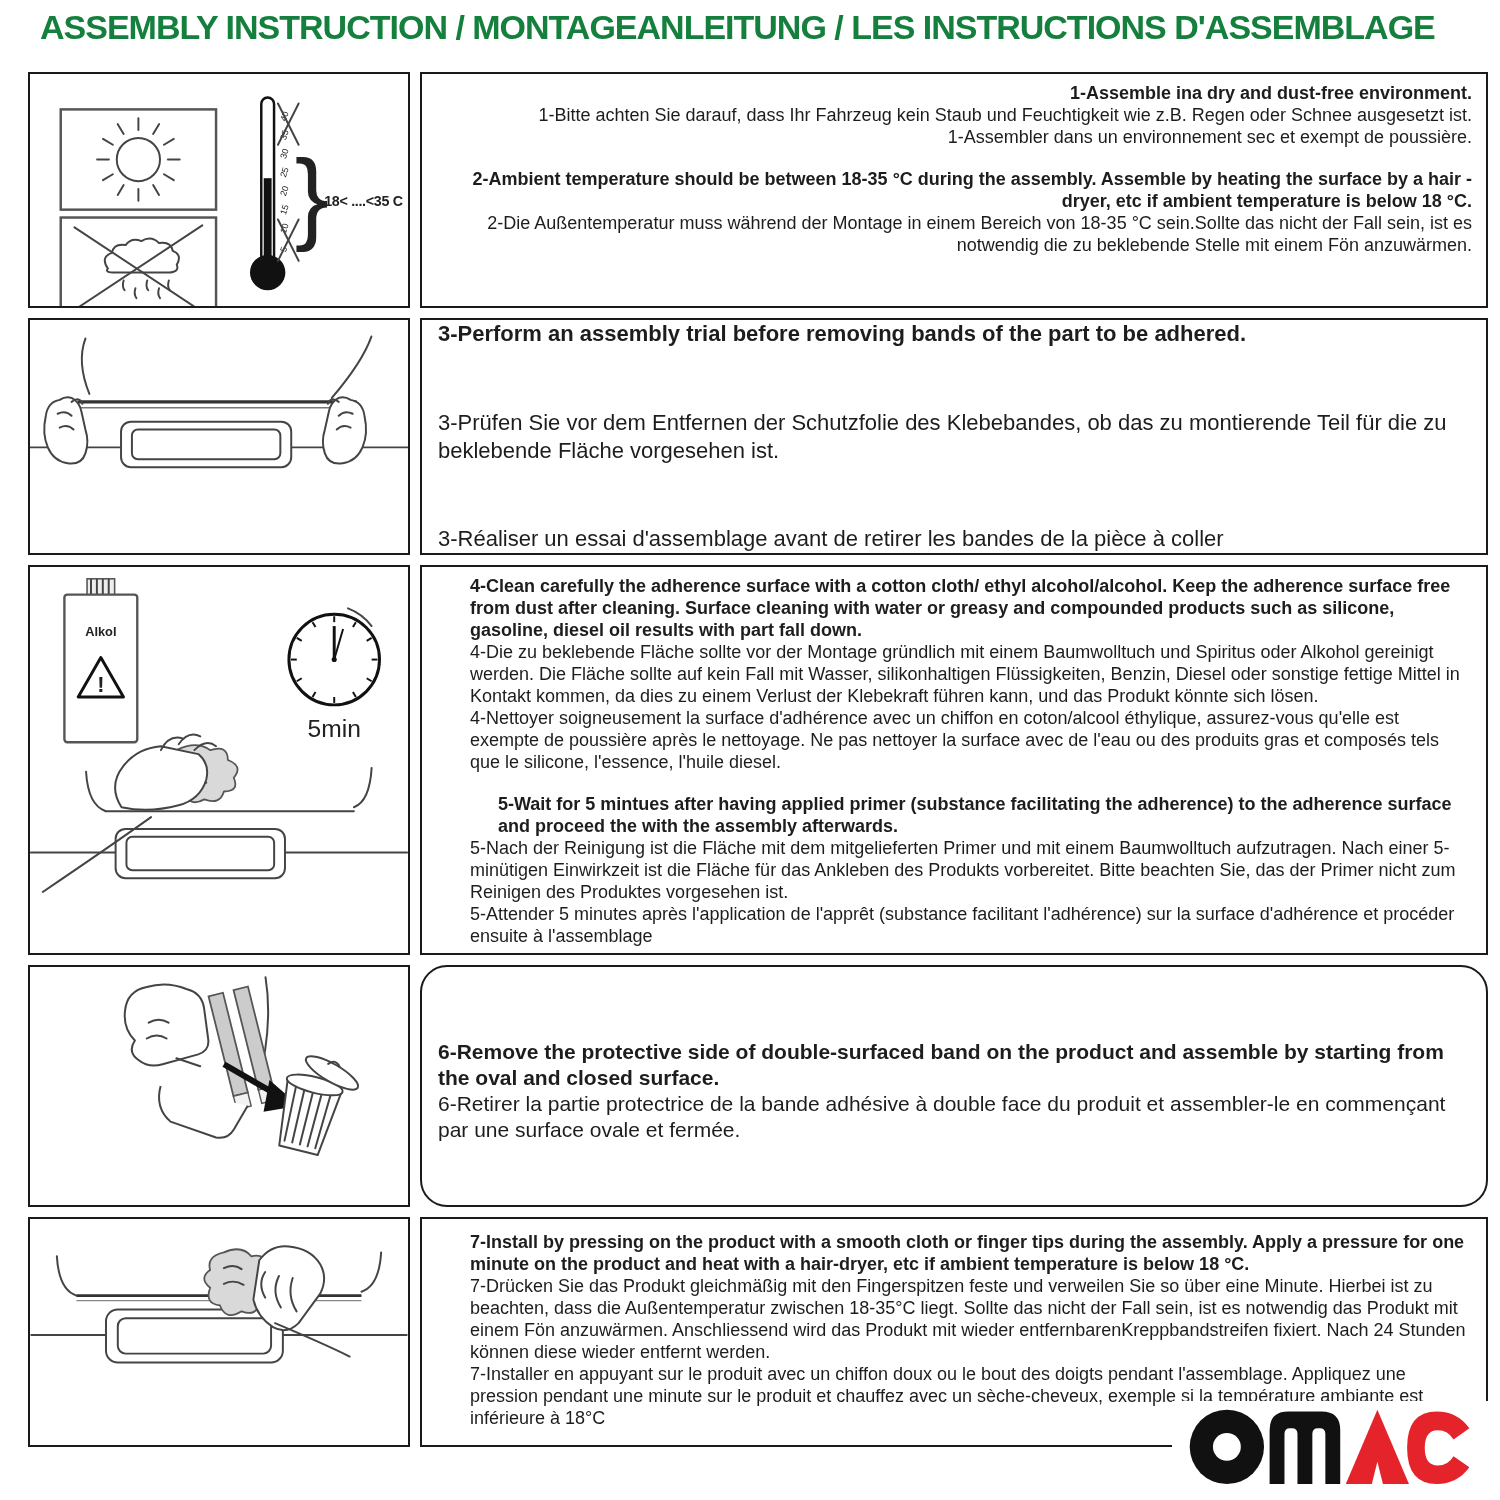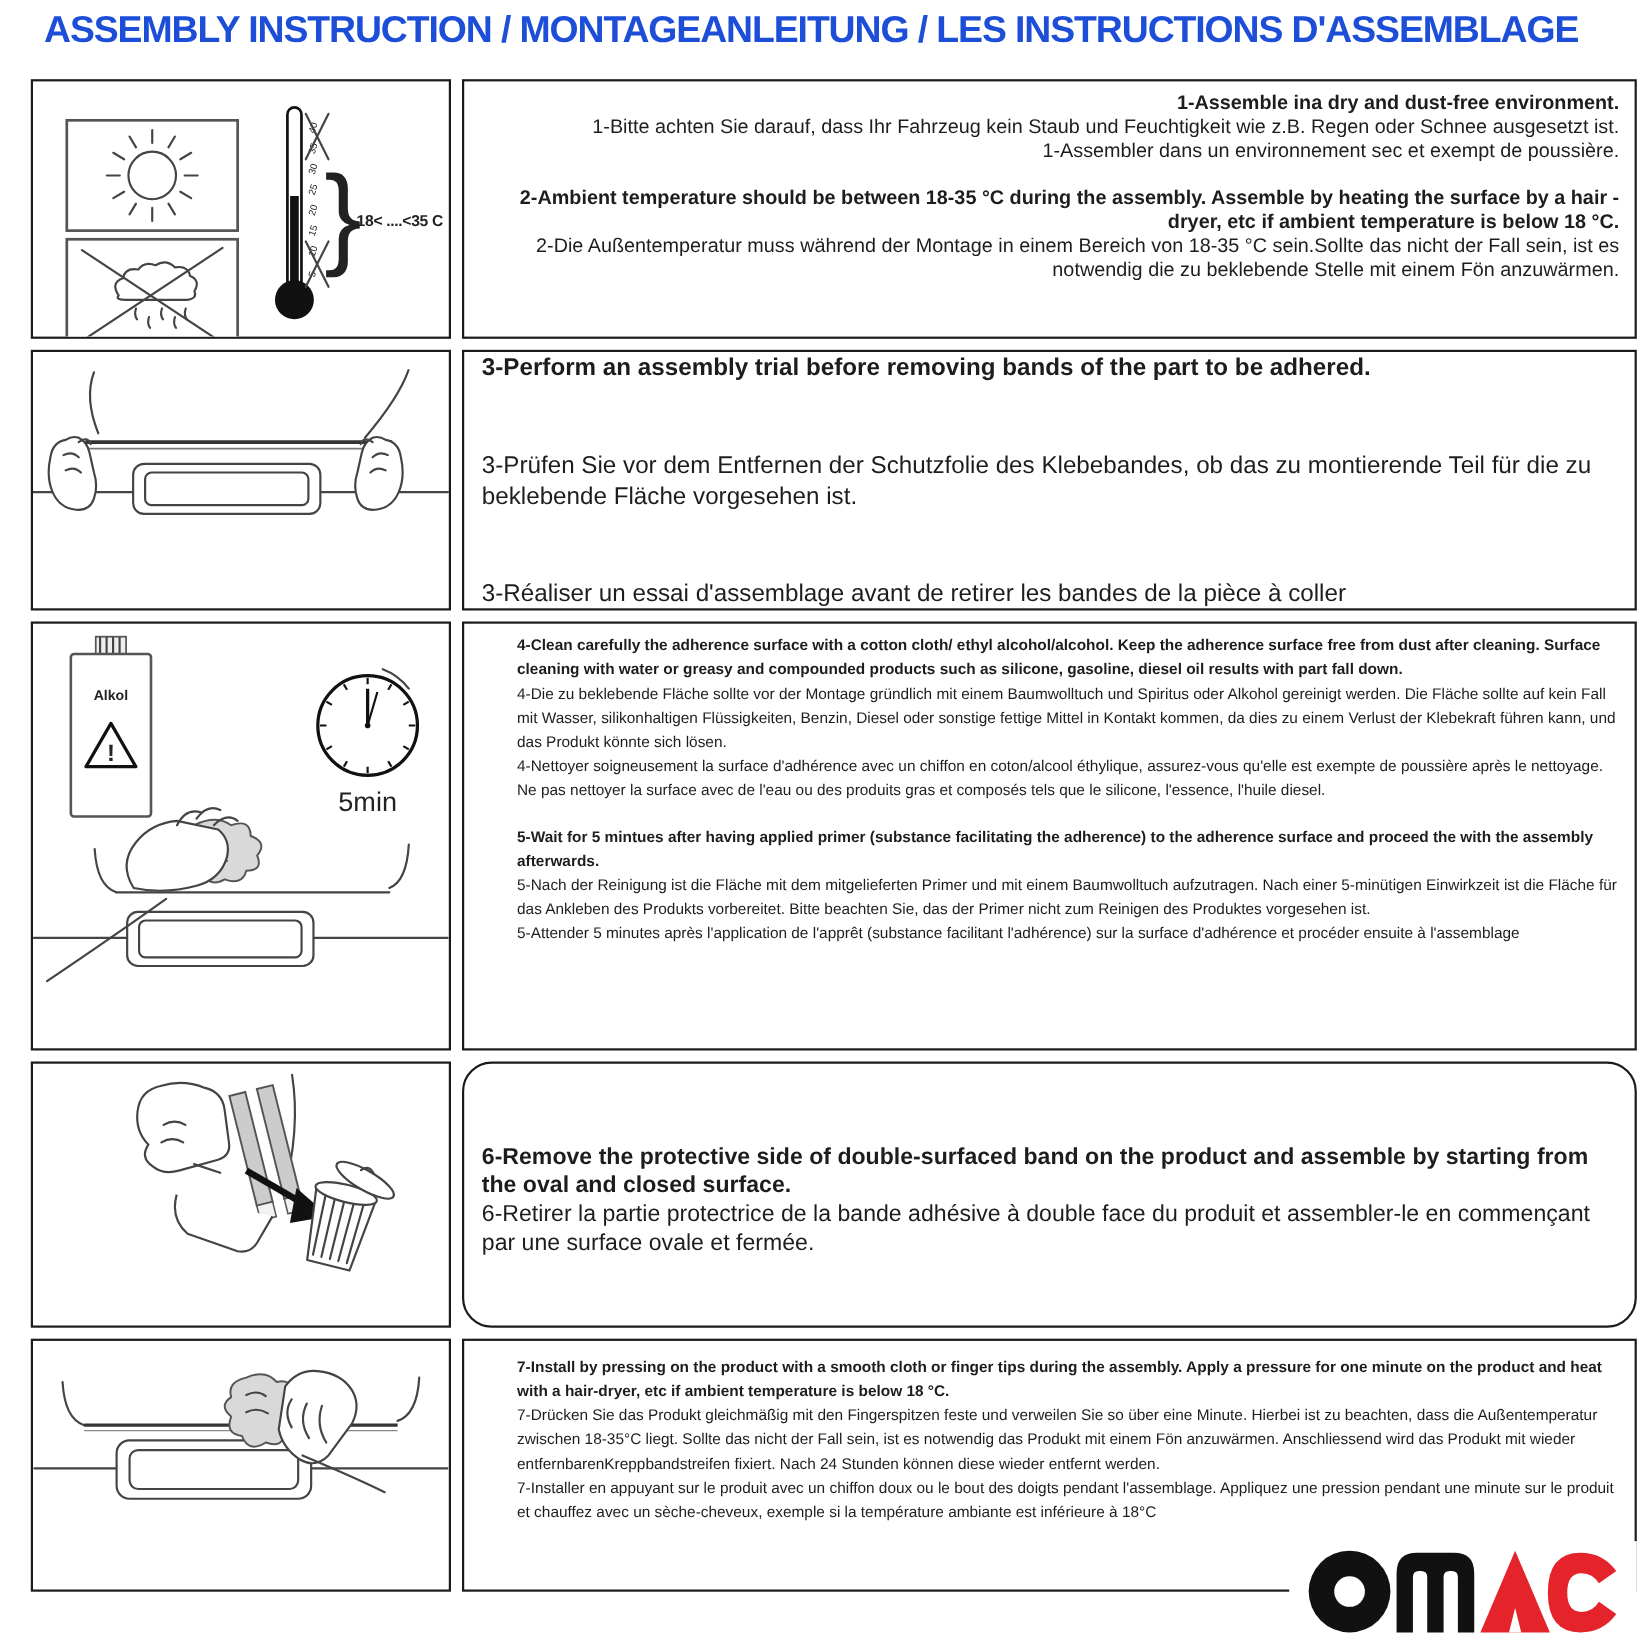--- a/index.html
+++ b/index.html
@@ -2,41 +2,41 @@
 <html><head>
 <meta charset="utf-8">
 <style>
   html,body{margin:0;padding:0;background:#fff;}
   .page{
     position:relative;width:1500px;height:1500px;background:#fff;overflow:hidden;
     font-family:"Liberation Sans",sans-serif;color:#1d1d1f;
   }
   .title{
     position:absolute;left:40px;top:8px;width:1440px;
-    font-size:34px;font-weight:700;letter-spacing:-1px;color:#1d4ed8;white-space:nowrap;
+    font-size:34px;font-weight:700;letter-spacing:-1px;color:#15803d;white-space:nowrap;
   }
   .rows{position:absolute;left:28px;top:72px;right:12px;}
   .row{display:flex;gap:10px;margin-bottom:10px;}
   .illus{
     width:382px;flex:0 0 382px;border:2px solid #1a1a1a;background:#fff;box-sizing:border-box;
   }
   .illus svg{display:block;width:100%;height:100%;}
   .textbox{
     flex:1;border:2px solid #1a1a1a;background:#fff;box-sizing:border-box;
     padding:8px 14px;position:relative;
   }
   .r1{height:236px;} .r2{height:237px;} .r3{height:390px;} .r4{height:242px;} .r5{height:230px;}
   .t-small{font-size:18px;line-height:22px;text-align:right;}
-  .t-dense{font-size:14px;line-height:22px;padding-left:48px;}
+  .t-dense{font-size:18px;line-height:22px;padding-left:48px;}
   .t-big{font-size:22px;line-height:28px;display:flex;flex-direction:column;justify-content:space-between;padding:0 16px;}
   .t-big6{font-size:21px;line-height:26px;display:flex;flex-direction:column;justify-content:center;padding:10px 16px 0;border-radius:27px;}
   .t-last{padding-top:12px;}
   p{margin:0;}
   .p-bold{font-weight:700;}
-  .p-gap{margin-top:20px;}
+  .p-gap{margin-top:20px;margin-left:28px;}
   
   .ln{fill:none;stroke:#444;stroke-width:2;stroke-linecap:round;stroke-linejoin:round;}
   .frame{fill:#fff;stroke:#555;stroke-width:2.5;}
   .wfill{fill:#fff;stroke:#444;stroke-width:2;stroke-linejoin:round;}
   .gfill{fill:#d9d9d9;stroke:#555;stroke-width:1.8;stroke-linejoin:round;}
   svg text{font-family:"Liberation Sans",sans-serif;fill:#222;}
   .logo{
     position:absolute;right:-2px;bottom:-48px;width:302px;height:92px;
     background:#fff;padding-left:14px;
   }

